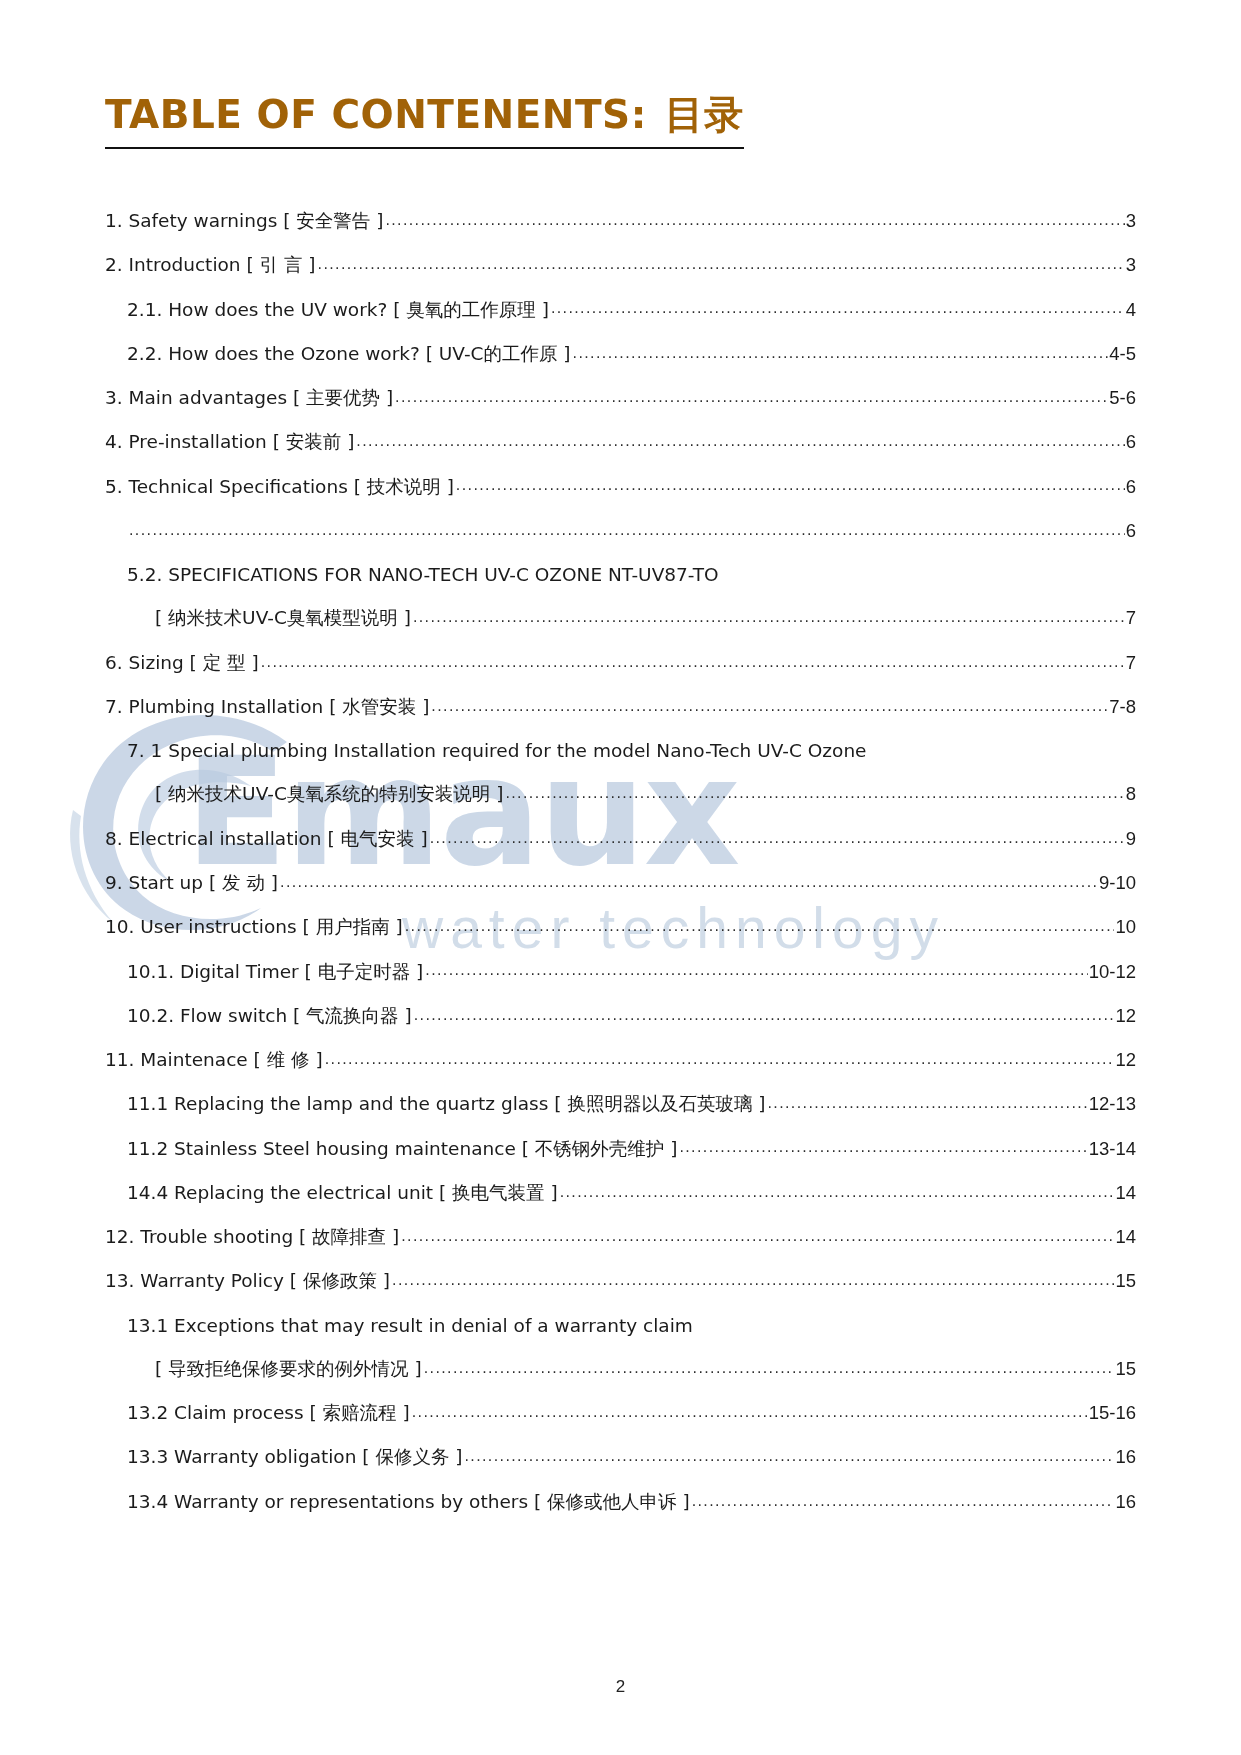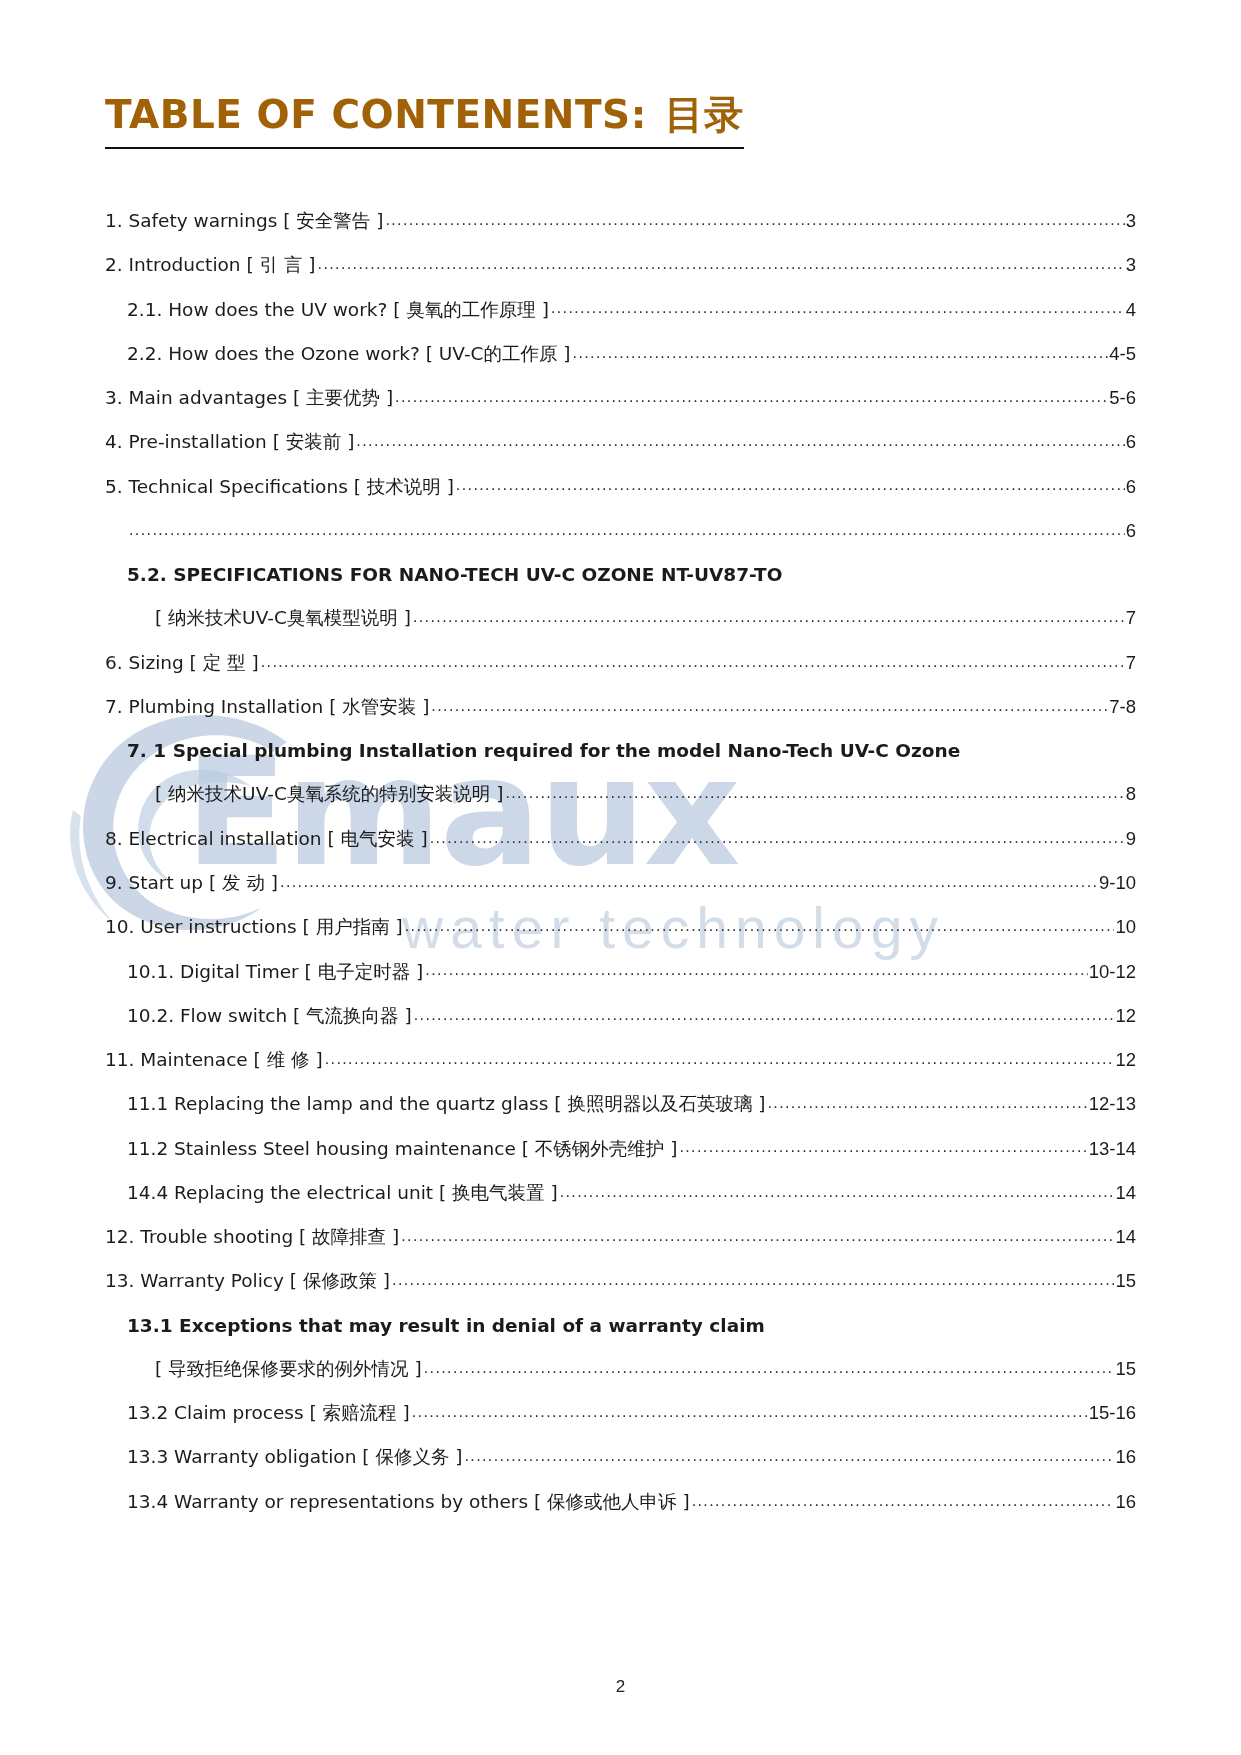--- a/index.html
+++ b/index.html
@@ -112,21 +112,21 @@
     letter-spacing: 1.4px;
     color: #2b2b2b;
     font-size: 16px;
     padding: 0 2px 2px 2px;
     min-width: 10px;
   }
   .row .pg {
     flex: 0 0 auto;
     padding-left: 1px;
   }
-  .row.nodots { margin-bottom: 22px; font-weight: bold; }
+  .row.nodots { margin-bottom: 22px; }
 
   .cn { font-family: "DejaVu Sans", sans-serif; }
 
   .page-num {
     position: absolute;
     bottom: 58px;
     left: 0;
     width: 100%;
     text-align: center;
     font-size: 17px;

